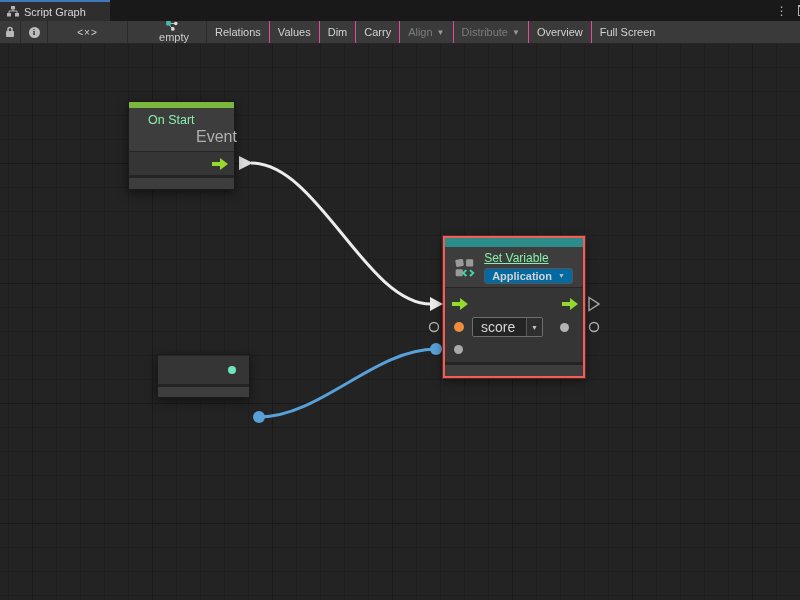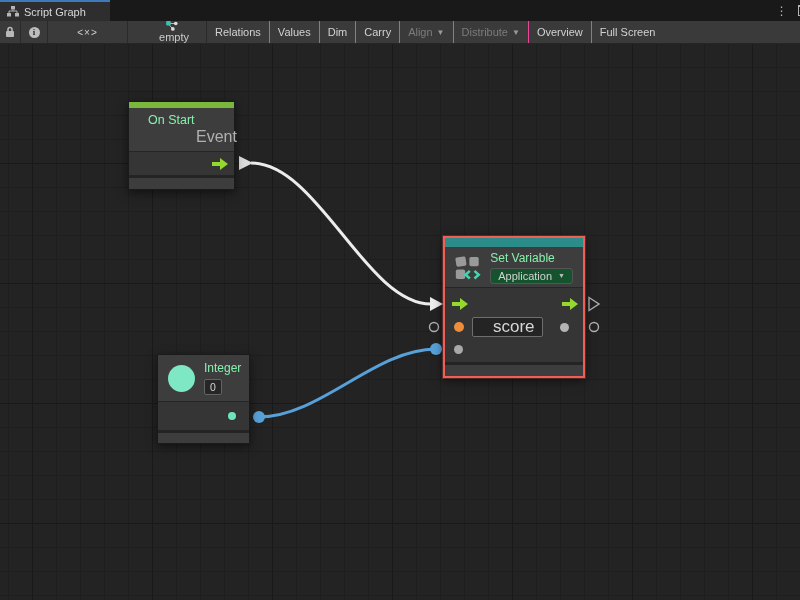--- a/index.html
+++ b/index.html
@@ -60,29 +60,29 @@
   .node-title{font-size:12.5px;color:#86efac;white-space:nowrap;}
   .node-sub{font-size:16px;color:#b0b0b0;margin-left:48px;}
   .node-body{position:relative;background:#353535;border-top:1px solid #262626;}
   .node-footer{background:#3d3d3d;border-top:3px solid #242424;}
   .port-dot{position:absolute;border-radius:50%;}
   .port-arrow{position:absolute;width:16px;height:12px;}
   
   #node-setvar{border:2px solid #f15e56;box-shadow:0 0 0 1px rgba(241,94,86,.25),0 3px 9px rgba(0,0,0,.5);}
   .scope-dd{
     margin-top:2px;display:inline-flex;align-items:center;gap:6px;
-    background:#14532d;border:1px solid #555;border-radius:3px;
-    padding:1px 7px;font-size:11px;color:#d2d2d2;width:max-content;
+    background:#0369a1;border:1px solid #555;border-radius:3px;
+    padding:1px 7px;font-size:11px;color:#d2d2d2;width:max-content;font-weight:bold;
   }
   .scope-dd .dd-arrow{margin-left:0;color:#bdbdbd;}
   .var-field{
     position:absolute;display:flex;box-sizing:border-box;
     background:#242424;border:1px solid #6e6e6e;border-radius:2px;overflow:hidden;
   }
-  .var-field-text{flex:1;display:flex;align-items:center;padding:0 20px;font-size:17px;color:#d6d6d6;}
+  .var-field-text{flex:1;display:flex;align-items:center;padding:0 8px;font-size:14px;color:#d6d6d6;}
   .var-field-btn{width:15px;display:flex;align-items:center;justify-content:center;border-left:1px solid #5a5a5a;background:#2e2e2e;}
   .var-field-btn .dd-arrow{margin:0;font-size:7px;color:#c4c4c4;}
   
   .int-circle{width:27px;height:27px;border-radius:50%;background:#7ee7c4;flex:none;}
   .int-valuebox{
     margin-top:3px;width:16px;height:14px;background:#262626;border:1px solid #636363;border-radius:2px;
     display:flex;align-items:center;justify-content:center;font-size:10.5px;color:#d6d6d6;
   }
 </style>
 </head>
@@ -196,21 +196,21 @@
   <div class="node-strip" style="height:9px;background:#2c8c89;"></div>
   <div class="node-header" style="height:40px;">
     <svg width="31" height="31" viewBox="0 0 31 31">
       <rect x="1" y="3" width="12" height="11" rx="2" fill="#9a9a9a" transform="rotate(-9 7 8.5)"></rect>
       <rect x="17" y="3" width="11" height="11" rx="2" fill="#9a9a9a"></rect>
       <rect x="1" y="18" width="11" height="11" rx="2" fill="#9a9a9a"></rect>
       <path d="M17.5 19.5 L12.5 24 L17.5 28.5" stroke="#3fd6b2" stroke-width="3" fill="none"></path>
       <path d="M23 19.5 L28 24 L23 28.5" stroke="#3fd6b2" stroke-width="3" fill="none"></path>
     </svg>
     <div class="node-titles">
-      <span class="node-title" style="font-size:12px;">Set Variable</span>
+      <span class="node-title" style="font-size:12px;text-decoration:underline;">Set Variable</span>
       <span class="scope-dd">
         <span>Application</span>
         <span class="dd-arrow" style="font-size:7px;">▼</span>
       </span>
     </div>
   </div>
   <div class="node-body" style="height:74px;">
 
     <svg class="port-arrow" style="left:7px;top:10px;" viewBox="0 0 16 12">
       <path d="M0 4 h8 V0 l8 6 -8 6 V8 H0 z" fill="#95d82e"></path>
@@ -227,26 +227,17 @@
       </span>
     </div>
     <span class="port-dot" style="left:115px;top:34.5px;width:9px;height:9px;background:#b4b4b4;"></span>
 
     <span class="port-dot" style="left:9px;top:56.5px;width:9px;height:9px;background:#a9a9a9;"></span>
   </div>
   <div class="node-footer" style="height:11px;"></div>
 </div>
 
 <div class="node" id="node-integer" style="left:157px;top:354px;width:93px;">
-  <div class="node-header" style="height:46px;border-top:none;">
-    <span class="int-circle"></span>
-    <div class="node-titles">
-      <span class="node-title" style="font-size:12px;">Integer</span>
-      <span class="int-valuebox">
-        <span>0</span>
-      </span>
-    </div>
-  </div>
   <div class="node-body" style="height:28px;">
     <span class="port-dot" style="right:13px;top:10px;width:8px;height:8px;background:#6fe3bd;"></span>
   </div>
   <div class="node-footer" style="height:10px;"></div>
 </div>
 
 </body></html>

